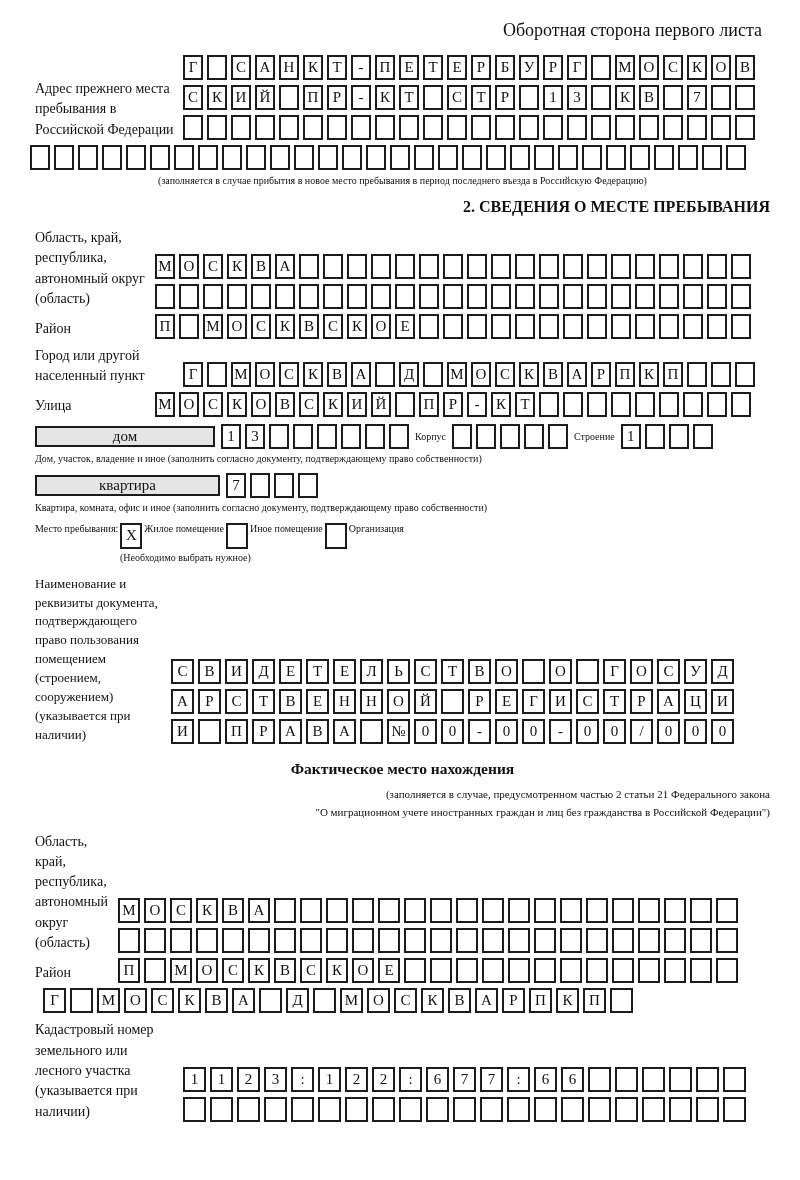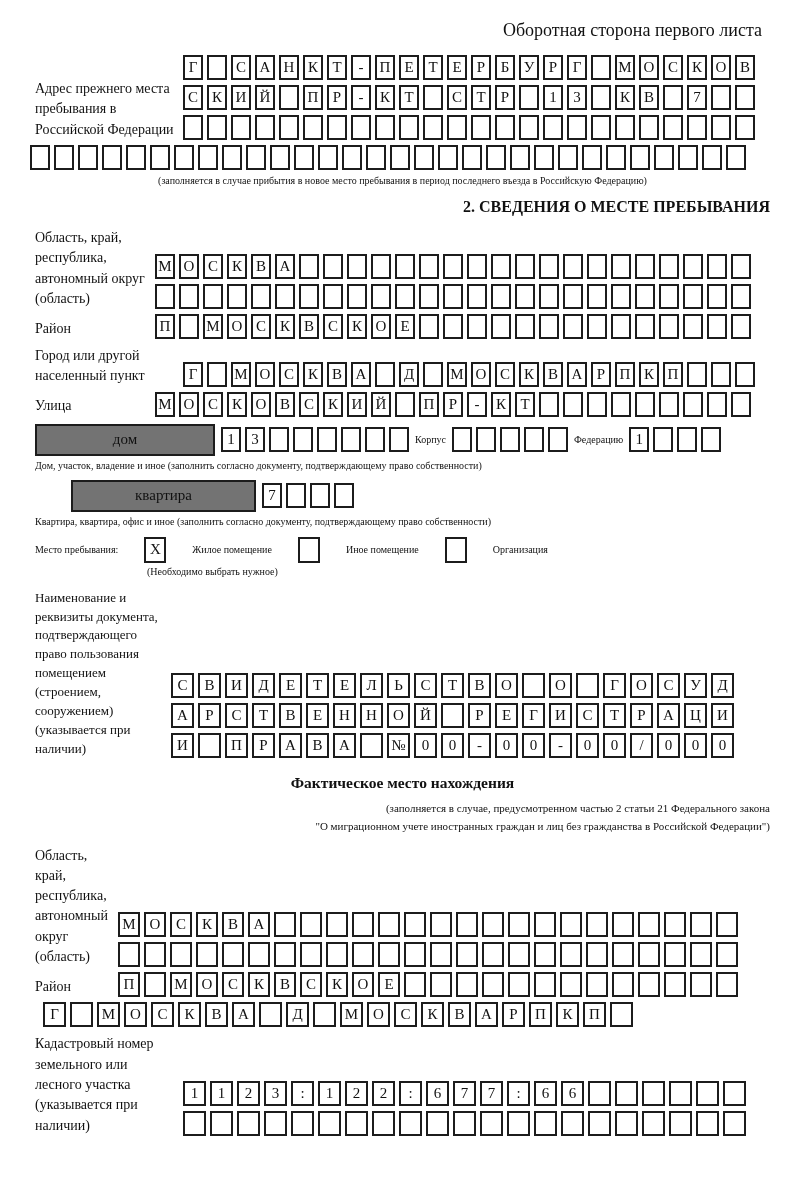--- a/index.html
+++ b/index.html
@@ -39,33 +39,33 @@
   .caption.center{text-align:center;margin:4px 0 6px 0;}
   .section-title{
     text-align:right;font-size:16px;font-weight:bold;
     margin:10px 0 10px 0;
   }
   .sub-title{
     text-align:center;font-size:15.5px;font-weight:bold;
     margin:16px 0 8px 0;
   }
   .named-box{
-    box-sizing:border-box;border:2px solid #1c1c1c;height:32px;
+    box-sizing:border-box;border:2px solid #1c1c1c;height:21px;
     display:flex;align-items:center;justify-content:center;
-    font-size:15px;background:#737373;flex:0 0 auto;
+    font-size:15px;background:#e5e5e5;flex:0 0 auto;
   }
   .house-row,.apt-row{display:flex;align-items:center;gap:6px;margin:7px 0 3px 0;}
   .inline-label{font-size:10px;white-space:nowrap;}
   .checkbox{
     width:22px;height:26px;box-sizing:border-box;border:2px solid #1c1c1c;
     display:inline-flex;align-items:center;justify-content:center;
     font-size:15px;vertical-align:middle;flex:0 0 auto;
   }
-  .stay-row{display:flex;align-items:center;gap:26px;margin:8px 0 2px 0;font-size:14.5px;}
-  .stay-note{margin-left:112px;margin-bottom:8px;}
+  .stay-row{display:flex;gap:2px;margin:8px 0 2px 0;font-size:14.5px;}
+  .stay-note{margin-left:85px;margin-bottom:8px;}
   .notes-block{text-align:right;font-size:11px;line-height:1.6;margin-bottom:8px;}
   .fullrow{margin-left:-5px;margin-top:5px;}
   .mb8{margin-bottom:8px;}
   .lbl-140{width:140px;}
   .lbl-112{width:112px;}
   .lbl-75{width:75px;}
   .lbl-128{width:128px;font-size:13px;}
   .gap8{width:8px;flex:0 0 auto;}
 </style>
 </head>
@@ -364,40 +364,40 @@
         <div class="cell"></div>
       </div>
     <span class="inline-label">Корпус</span>
     <div class="cellrow">
         <div class="cell"></div>
         <div class="cell"></div>
         <div class="cell"></div>
         <div class="cell"></div>
         <div class="cell"></div>
       </div>
-    <span class="inline-label">Федерацию</span>
+    <span class="inline-label">Строение</span>
     <div class="cellrow">
         <div class="cell">1</div>
         <div class="cell"></div>
         <div class="cell"></div>
         <div class="cell"></div>
       </div>
   </div>
   <div class="caption">Дом, участок, владение и иное (заполнить согласно документу, подтверждающему право собственности)</div>
 
   <div class="apt-row">
-    <div class="named-box" style="width:185px;margin-left:36px;">квартира</div>
+    <div class="named-box" style="width:185px;">квартира</div>
     <div class="cellrow">
         <div class="cell">7</div>
         <div class="cell"></div>
         <div class="cell"></div>
         <div class="cell"></div>
       </div>
   </div>
-  <div class="caption mb8">Квартира, квартира, офис и иное (заполнить согласно документу, подтверждающему право собственности)</div>
+  <div class="caption mb8">Квартира, комната, офис и иное (заполнить согласно документу, подтверждающему право собственности)</div>
 
   <div class="stay-row">
     <span class="inline-label">Место пребывания:</span>
     <span class="checkbox">X</span>
     <span class="inline-label">Жилое помещение</span>
     <span class="checkbox"></span>
     <span class="inline-label">Иное помещение</span>
     <span class="checkbox"></span>
     <span class="inline-label">Организация</span>
   </div>

